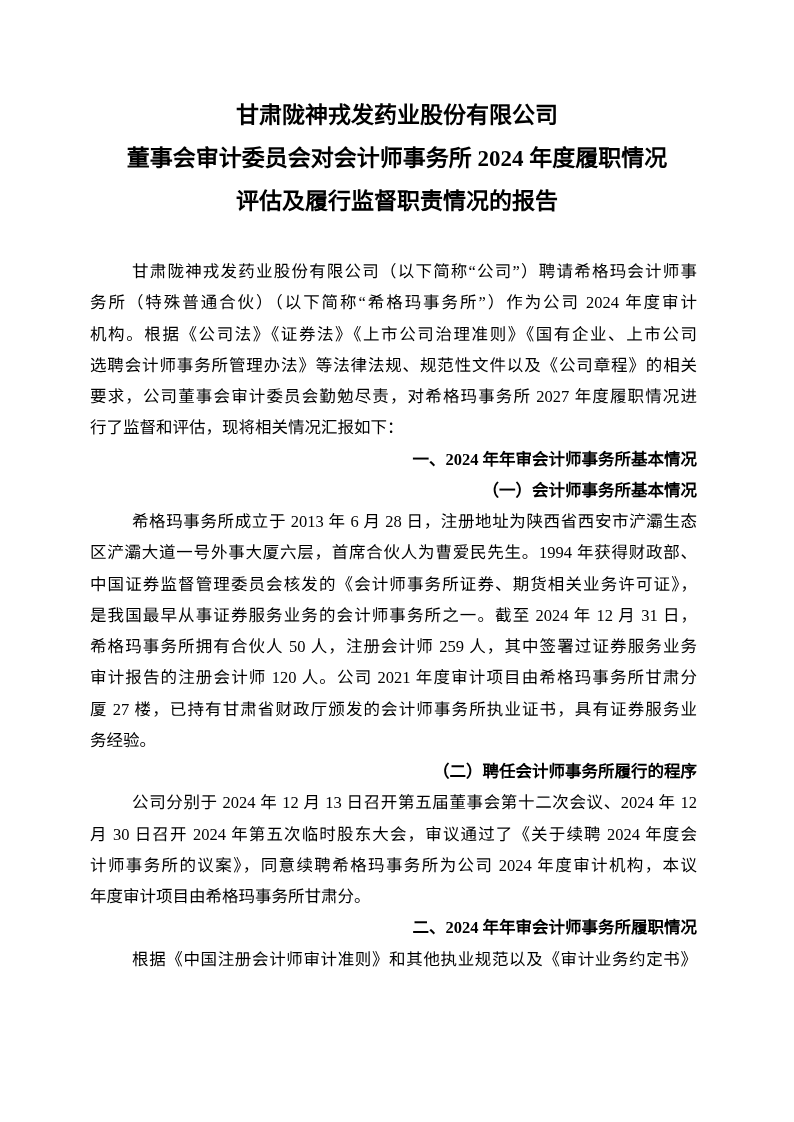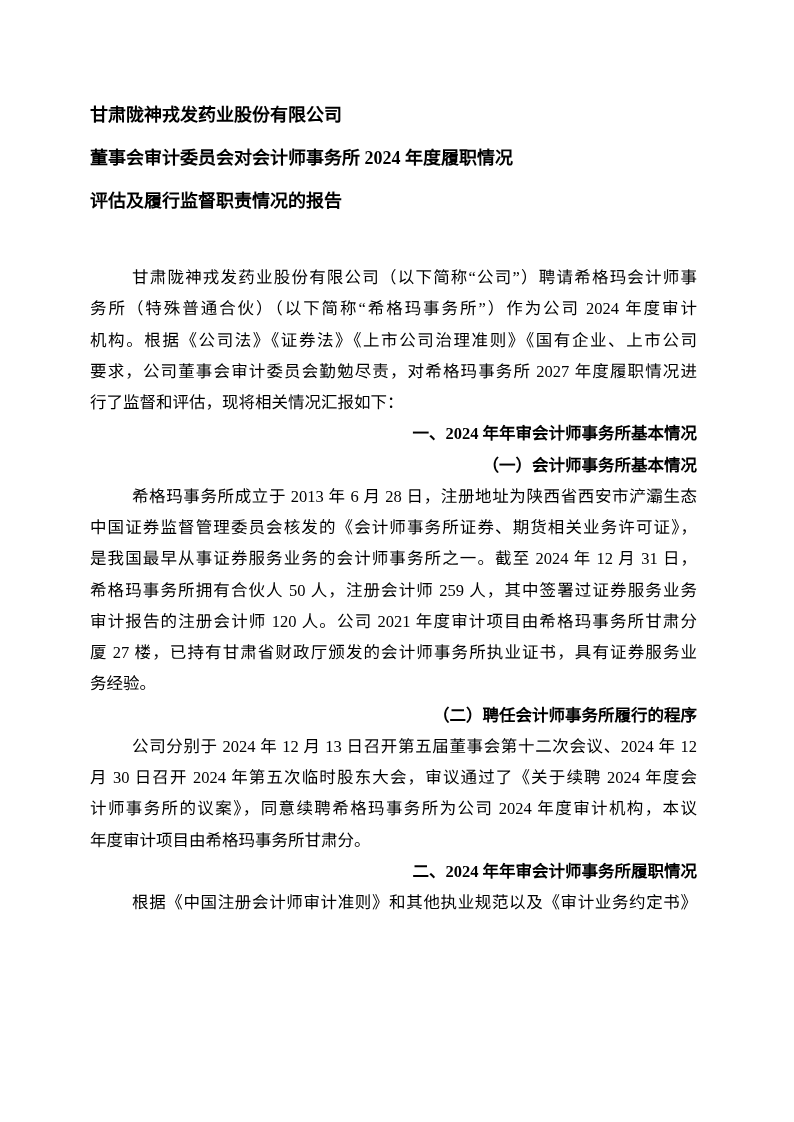--- a/index.html
+++ b/index.html
@@ -16,29 +16,30 @@
     font-family: "Liberation Serif", "DejaVu Serif", serif;
     overflow: hidden;
   }
   .title-block {
     position: absolute;
     top: 94px;
     left: 90px;
     width: 614px;
   }
   .t-line {
-    font-size: 18px;
+    font-size: 23px;
     font-weight: bold;
     line-height: 43px;
     height: 43px;
+    text-align: center;
     white-space: nowrap;
   }
   .body-block {
     position: absolute;
-    top: 262px;
+    top: 256px;
     left: 90px;
     width: 607px;
   }
   .line {
     font-size: 16.5px;
     line-height: 31.25px;
     height: 31.25px;
     text-align: left;
     overflow: hidden;
   }
@@ -67,30 +68,32 @@
     <div class="t-line">董事会审计委员会对会计师事务所 2024 年度履职情况</div>
     <div class="t-line">评估及履行监督职责情况的报告</div>
   </div>
 
   <div class="body-block">
 
     <div>
       <div class="line jf ind">甘肃陇神戎发药业股份有限公司（以下简称“公司”）聘请希格玛会计师事</div>
       <div class="line jf">务所（特殊普通合伙）（以下简称“希格玛事务所”）作为公司 2024 年度审计</div>
       <div class="line jf">机构。根据《公司法》《证券法》《上市公司治理准则》《国有企业、上市公司</div>
+      <div class="line jf">选聘会计师事务所管理办法》等法律法规、规范性文件以及《公司章程》的相关</div>
       <div class="line jf">要求，公司董事会审计委员会勤勉尽责，对希格玛事务所 2027 年度履职情况进</div>
       <div class="line">行了监督和评估，现将相关情况汇报如下：</div>
     </div>
 
     <div class="line hd">一、2024 年年审会计师事务所基本情况</div>
 
     <div class="line hd">（一）会计师事务所基本情况</div>
 
     <div>
       <div class="line jf ind">希格玛事务所成立于 2013 年 6 月 28 日，注册地址为陕西省西安市浐灞生态</div>
+      <div class="line jf">区浐灞大道一号外事大厦六层，首席合伙人为曹爱民先生。1994 年获得财政部、</div>
       <div class="line jf">中国证券监督管理委员会核发的《会计师事务所证券、期货相关业务许可证》，</div>
       <div class="line jf">是我国最早从事证券服务业务的会计师事务所之一。截至 2024 年 12 月 31 日，</div>
       <div class="line jf">希格玛事务所拥有合伙人 50 人，注册会计师 259 人，其中签署过证券服务业务</div>
       <div class="line jf">审计报告的注册会计师 120 人。公司 2021 年度审计项目由希格玛事务所甘肃分</div>
       <div class="line jf">厦 27 楼，已持有甘肃省财政厅颁发的会计师事务所执业证书，具有证券服务业</div>
       <div class="line">务经验。</div>
     </div>
 
     <div class="line hd">（二）聘任会计师事务所履行的程序</div>
 

